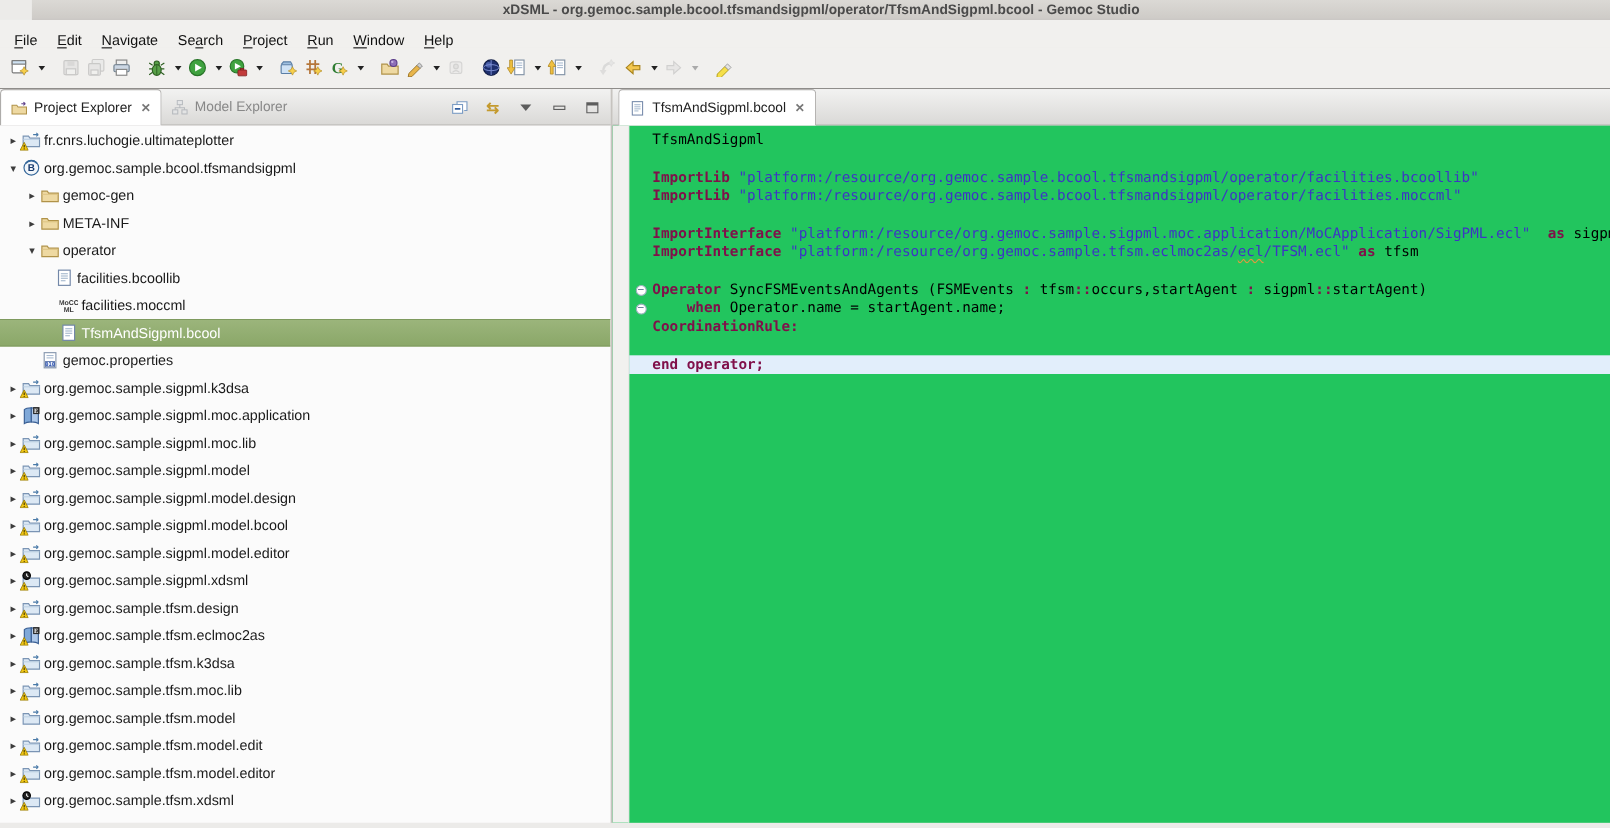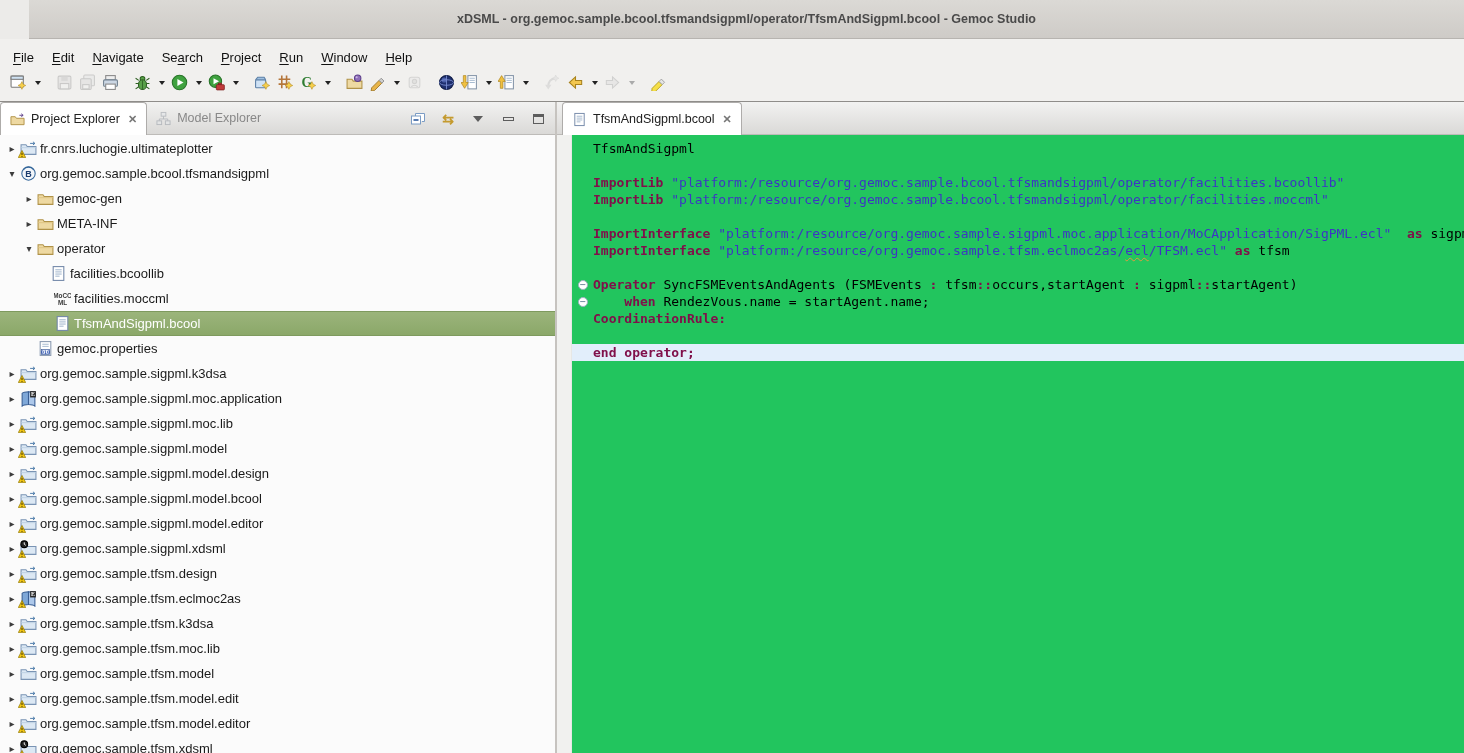--- a/index.html
+++ b/index.html
@@ -1,21 +1,21 @@
 <!DOCTYPE html>
 <html><head>
 <meta charset="utf-8">
 <style>
   * { margin:0; padding:0; box-sizing:border-box; }
   html,body { width:1464px; height:753px; overflow:hidden; }
   body { font-family:"Liberation Sans", sans-serif; background:#ecebe9; font-size:13px; color:#1a1a1a; }
 
   
   .titlebar {
-    height:39px; background:linear-gradient(#dbd9d5,#cecbc7);
+    height:18px; background:linear-gradient(#dbd9d5,#cecbc7);
     display:flex; align-items:center; justify-content:center;
     font-size:12.5px; font-weight:bold; color:#4a4a4a;
     border-bottom:1px solid #b7b4b0;
     margin-left:29px;
   }
 
   
   .menubar {
     height:25px; background:#f1f0ee; display:flex; align-items:center; padding-left:4px;
   }
@@ -651,20 +651,20 @@
       <div class="code-area">
           <div class="code-line"><span class="fold-col"></span><span class="code-text"><span class="seg-plain">TfsmAndSigpml</span></span></div>
           <div class="code-line"><span class="fold-col"></span><span class="code-text"></span></div>
           <div class="code-line"><span class="fold-col"></span><span class="code-text"><span class="seg-kw">ImportLib</span><span class="seg-plain"> </span><span class="seg-str">"platform:/resource/org.gemoc.sample.bcool.tfsmandsigpml/operator/facilities.bcoollib"</span></span></div>
           <div class="code-line"><span class="fold-col"></span><span class="code-text"><span class="seg-kw">ImportLib</span><span class="seg-plain"> </span><span class="seg-str">"platform:/resource/org.gemoc.sample.bcool.tfsmandsigpml/operator/facilities.moccml"</span></span></div>
           <div class="code-line"><span class="fold-col"></span><span class="code-text"></span></div>
           <div class="code-line"><span class="fold-col"></span><span class="code-text"><span class="seg-kw">ImportInterface</span><span class="seg-plain"> </span><span class="seg-str">"platform:/resource/org.gemoc.sample.sigpml.moc.application/MoCApplication/SigPML.ecl"</span><span class="seg-plain">  </span><span class="seg-kw">as</span><span class="seg-plain"> sigpml</span></span></div>
           <div class="code-line"><span class="fold-col"></span><span class="code-text"><span class="seg-kw">ImportInterface</span><span class="seg-plain"> </span><span class="seg-str">"platform:/resource/org.gemoc.sample.tfsm.eclmoc2as/</span><span class="seg-strwarn">ecl</span><span class="seg-str">/TFSM.ecl"</span><span class="seg-plain"> </span><span class="seg-kw">as</span><span class="seg-plain"> tfsm</span></span></div>
           <div class="code-line"><span class="fold-col"></span><span class="code-text"></span></div>
           <div class="code-line"><span class="fold-col"><span class="fold-marker">−</span></span><span class="code-text"><span class="seg-kw">Operator</span><span class="seg-plain"> SyncFSMEventsAndAgents (FSMEvents </span><span class="seg-kw">:</span><span class="seg-plain"> tfsm</span><span class="seg-kw">::</span><span class="seg-plain">occurs,startAgent </span><span class="seg-kw">:</span><span class="seg-plain"> sigpml</span><span class="seg-kw">::</span><span class="seg-plain">startAgent)</span></span></div>
-          <div class="code-line"><span class="fold-col"><span class="fold-marker">−</span></span><span class="code-text"><span class="seg-plain">    </span><span class="seg-kw">when</span><span class="seg-plain"> RendezVous.name = startAgent.name;</span></span></div>
+          <div class="code-line"><span class="fold-col"><span class="fold-marker">−</span></span><span class="code-text"><span class="seg-plain">    </span><span class="seg-kw">when</span><span class="seg-plain"> Operator.name = startAgent.name;</span></span></div>
           <div class="code-line"><span class="fold-col"></span><span class="code-text"><span class="seg-kw">CoordinationRule:</span></span></div>
           <div class="code-line"><span class="fold-col"></span></div>
           <div class="code-line hl"><span class="fold-col"></span><span class="code-text"><span class="seg-kw">end operator;</span></span></div>
         </div>
     </div>
   </div>
 </div>
 
 </body></html>

